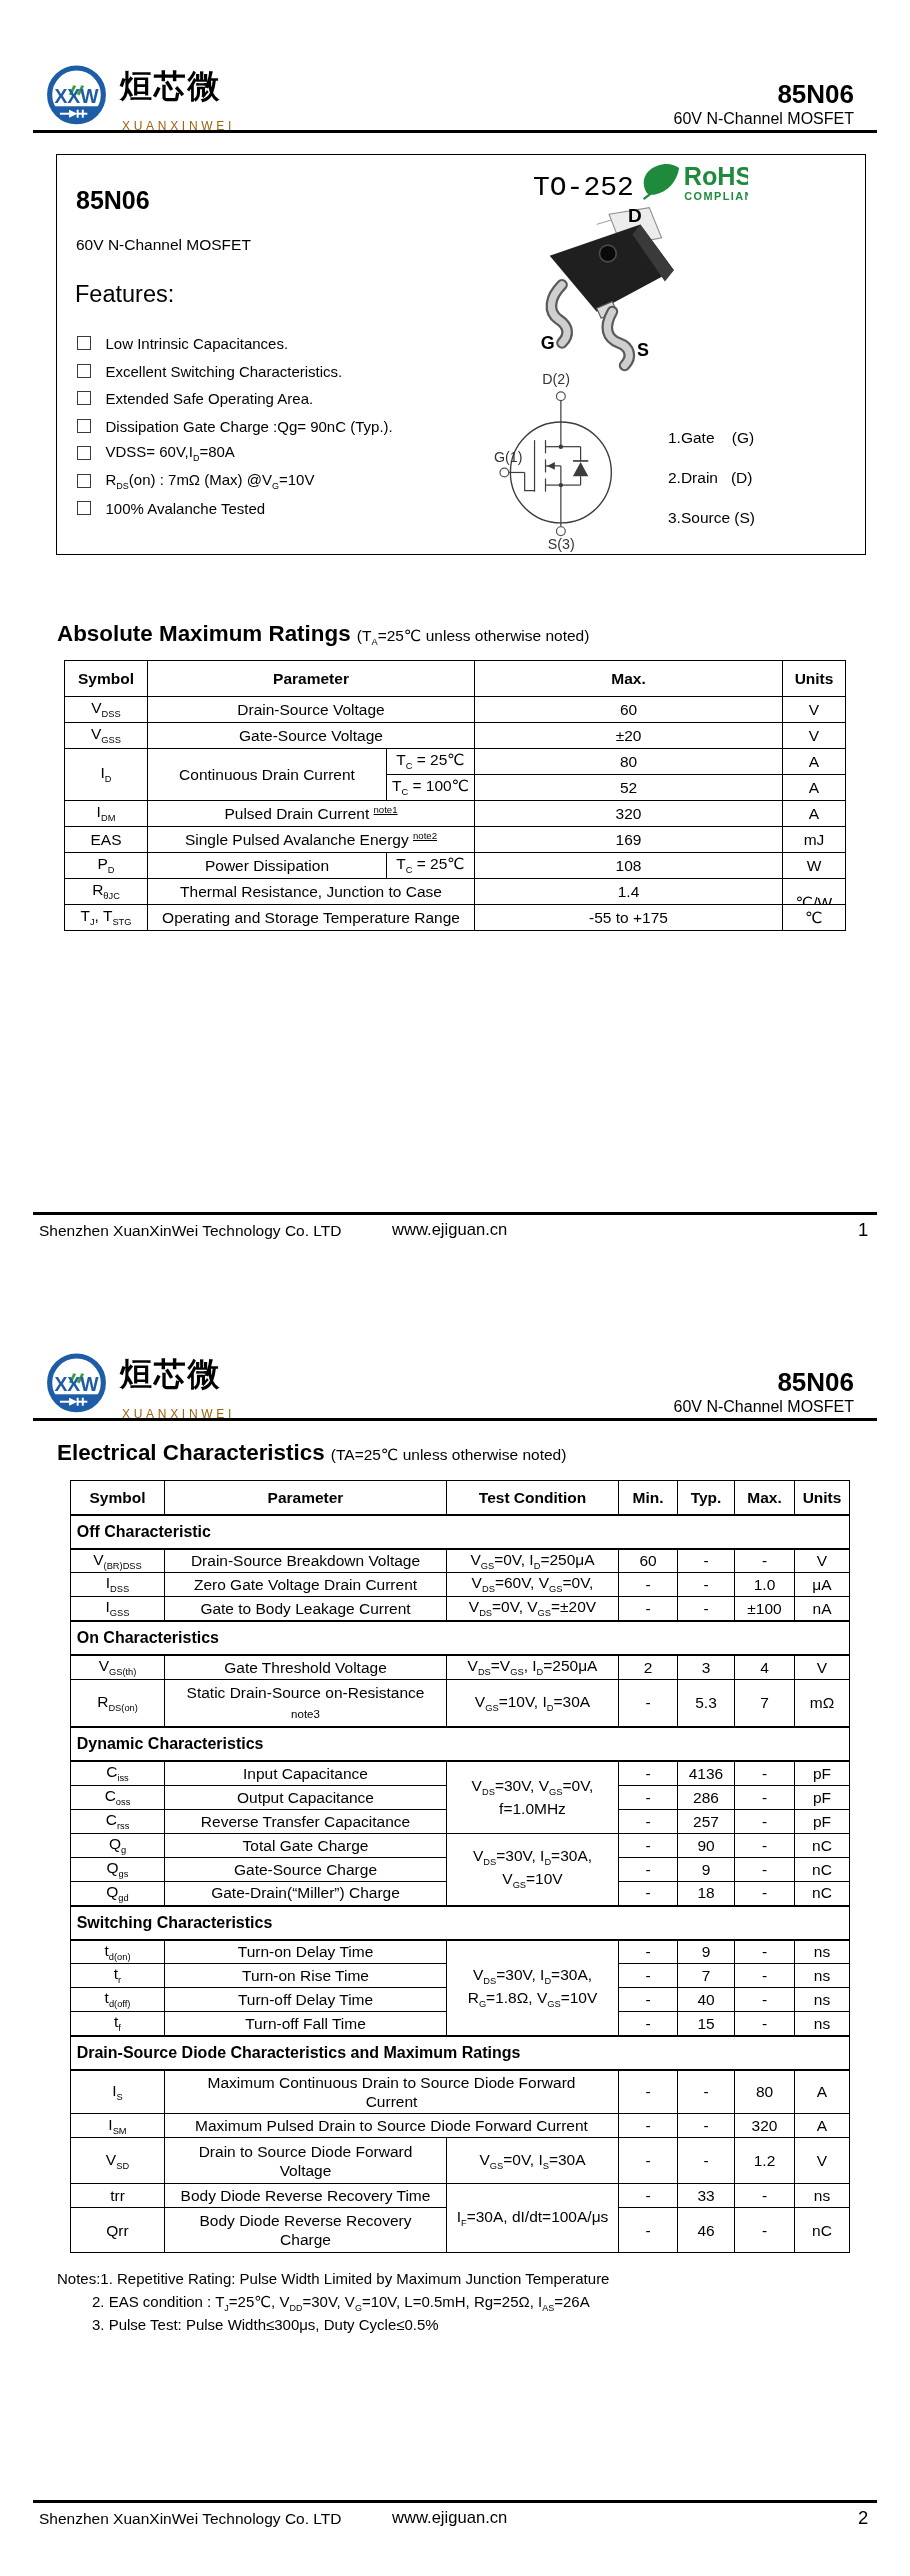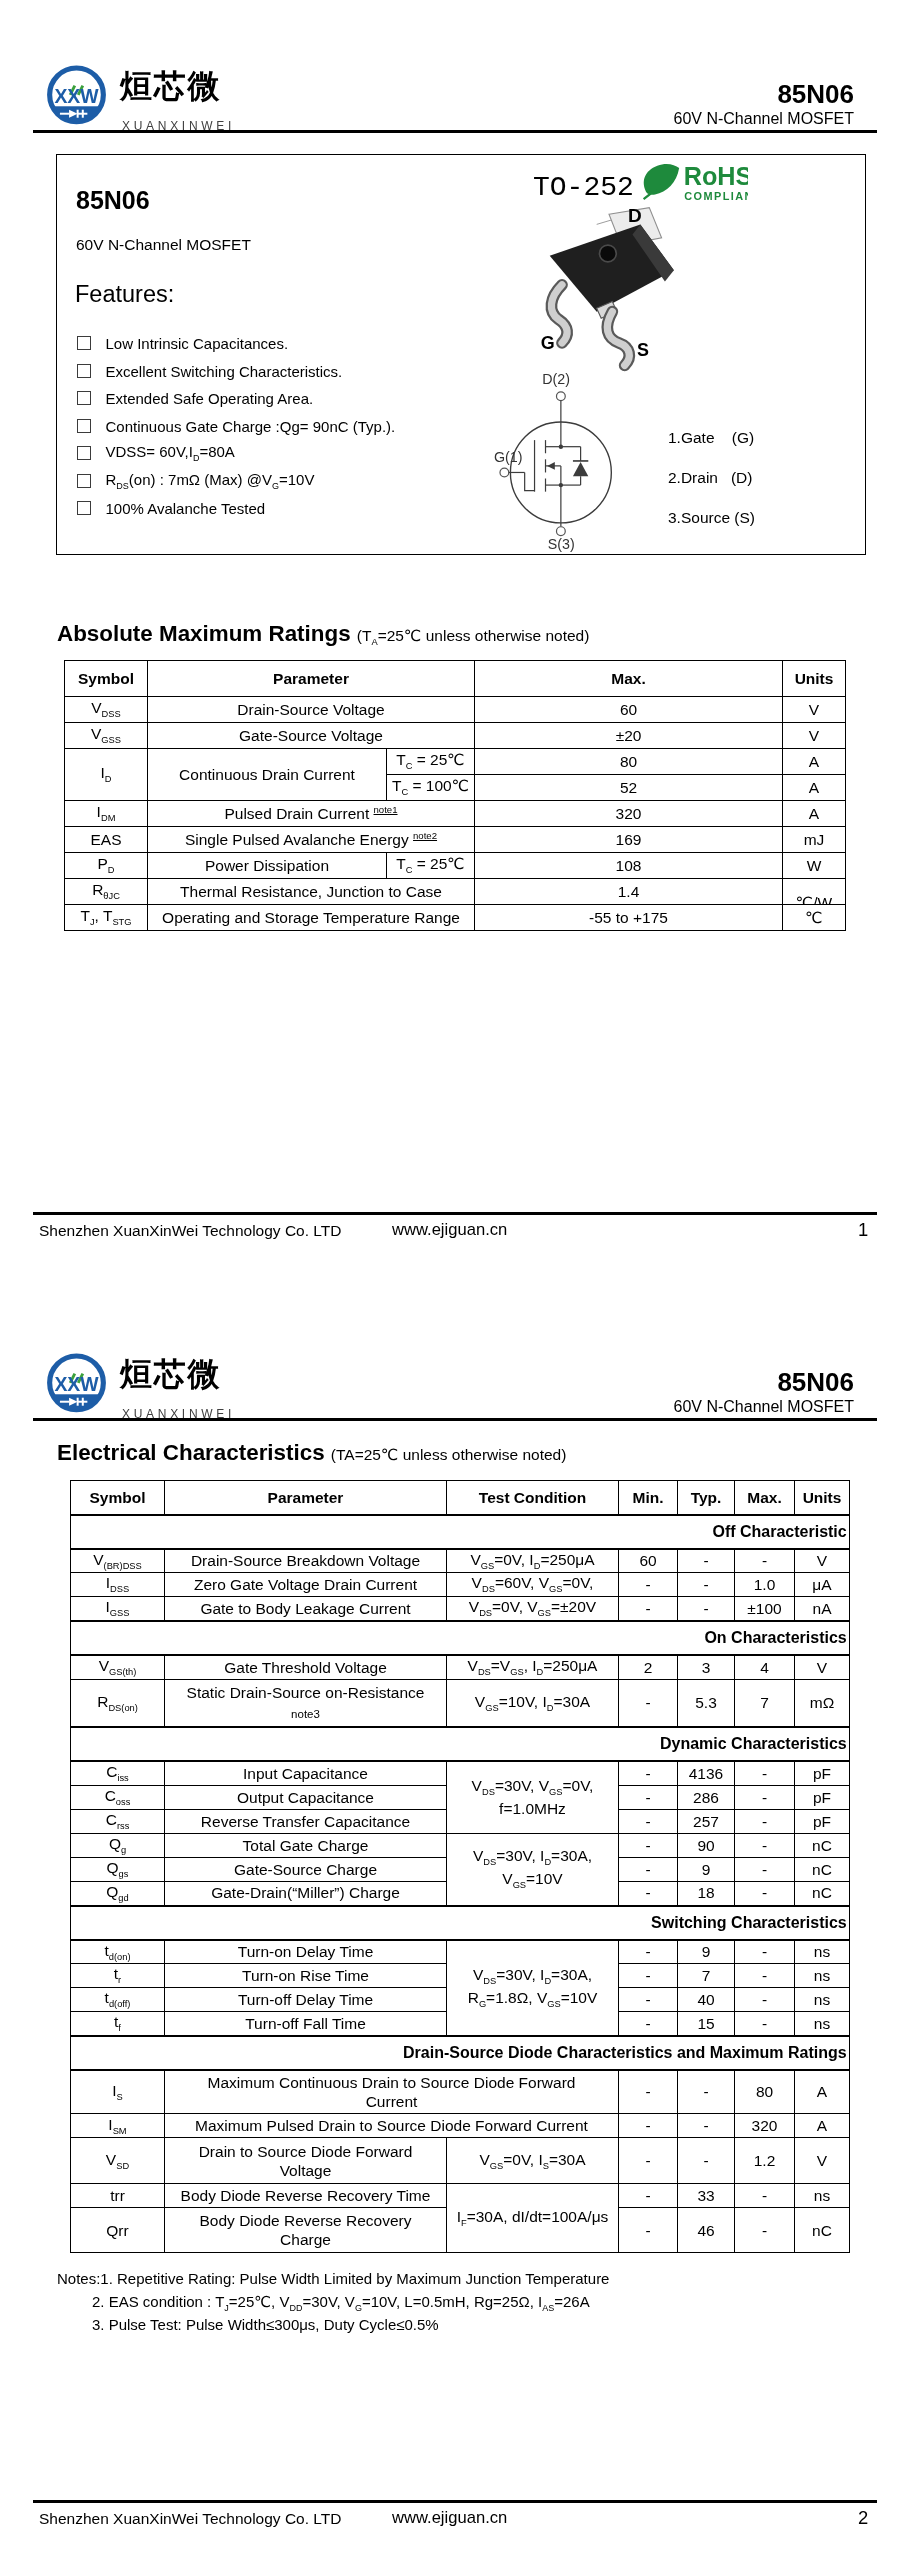--- a/index.html
+++ b/index.html
@@ -3,41 +3,41 @@
 <meta charset="utf-8">
 <style>
   html,body{margin:0;padding:0;background:#fff;}
   .doc{position:relative;width:910px;height:2576px;background:#fff;color:#000;
        font-family:"Liberation Sans","DejaVu Sans",sans-serif;}
   .page{position:absolute;left:0;width:910px;height:1288px;overflow:hidden;background:#fff;}
   #p1{top:0;} #p2{top:1288px;}
   .ap{position:absolute;}
   .rule{background:#000;}
   .cn{font-weight:bold;font-size:32px;letter-spacing:1.7px;line-height:1;}
-  .en{font-size:12px;letter-spacing:3.7px;color:#404040;}
+  .en{font-size:12px;letter-spacing:3.7px;color:#a16207;}
   .hdr-right{text-align:right;}
   .hdr-part{font-size:26px;font-weight:bold;line-height:1.05;}
   .hdr-sub{font-size:16px;margin-top:1.7px;}
   .box{border:1.1px solid #000;background:#fff;}
   .box-part{font-size:25px;font-weight:bold;}
   .box-sub{font-size:15.5px;}
   .feat-title{font-size:23.5px;}
   .feat{display:flex;align-items:center;gap:15px;height:24px;}
   .chk{width:11.5px;height:11.5px;border:1.1px solid #3b3b3b;flex:0 0 auto;}
   .feat-txt{font-size:15px;white-space:nowrap;}
   .pkgname{font-size:28px;font-family:Liberation Mono, monospace;}
   .pins p{margin:8px;height:32px;font-size:15.5px;white-space:pre;}
   .big-h{font-size:22.4px;font-weight:bold;white-space:nowrap;}
   .big-h .small{font-size:15.5px;font-weight:normal;}
   table.t{border-collapse:collapse;table-layout:fixed;border:1.7px solid #000;background:#fff;}
   table.t td,table.t th{border:1.1px solid #000;font-size:15.5px;padding:0 2.3px;text-align:center;
       vertical-align:middle;overflow:hidden;line-height:1.25;}
   table.t th{font-weight:bold;border-bottom:1.7px solid #000;}
   td.pl{text-align:left;padding-left:8px;font-size:15px;}
-  tr.sec td{border-top:2.3px solid #000;border-bottom:2.3px solid #000;text-align:right;
+  tr.sec td{border-top:2.3px solid #000;border-bottom:2.3px solid #000;text-align:left;
       padding-left:5.7px;font-weight:bold;font-size:16px;}
   .hr62{height:36px;} .hr60{height:34px;} .s60{height:34px;} .d46{height:26px;}
   .d42{height:24px;} .t84{height:48px;} .t76{height:44px;} .t80{height:46px;} .t78{height:45px;}
   sub{font-size:0.6em;} sup.nt{font-size:0.62em;text-decoration:underline;} span.nt{font-size:11.5px;}
   td.clip{position:relative;overflow:hidden;}
   td.clip .cliptxt{position:absolute;left:0;right:0;bottom:-8px;text-align:center;font-size:15.5px;}
   .note{font-size:15px;white-space:nowrap;}
   .ftr-co{font-size:15.5px;} .ftr-web{font-size:16.6px;} .ftr-pg{font-size:18.4px;}
   svg{font-family:inherit;display:block;}
 </style>
@@ -87,21 +87,21 @@
       <div class="ap feat" style="left:20px;top:204px">
         <span class="chk"></span>
         <span class="feat-txt">Excellent Switching Characteristics.</span>
         </div>
       <div class="ap feat" style="left:20px;top:231px">
         <span class="chk"></span>
         <span class="feat-txt">Extended Safe Operating Area.</span>
         </div>
       <div class="ap feat" style="left:20px;top:259px">
         <span class="chk"></span>
-        <span class="feat-txt">Continuous Gate Charge :Qg= 90nC (Typ.).</span>
+        <span class="feat-txt">Dissipation Gate Charge :Qg= 90nC (Typ.).</span>
         </div>
       <div class="ap feat" style="left:20px;top:286px">
         <span class="chk"></span>
         <span class="feat-txt">VDSS= 60V,I<sub>D</sub>=80A</span>
         </div>
       <div class="ap feat" style="left:20px;top:314px">
         <span class="chk"></span>
         <span class="feat-txt">R<sub>DS</sub>(on) : 7mΩ (Max) @V<sub>G</sub>=10V</span>
         </div>
       <div class="ap feat" style="left:20px;top:341px">

